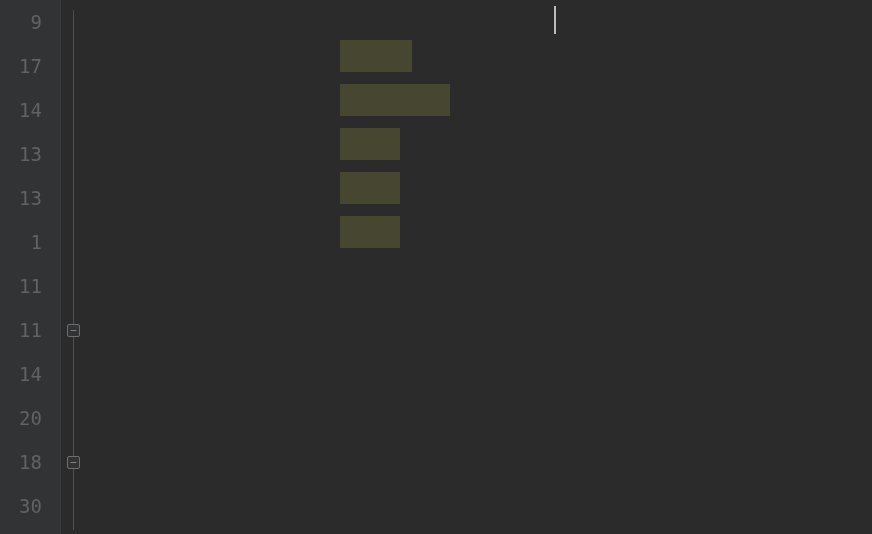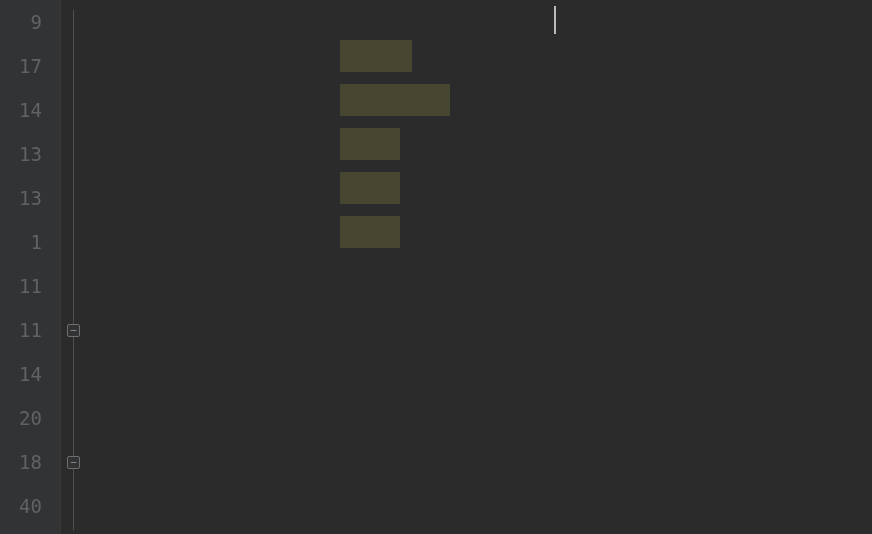--- a/index.html
+++ b/index.html
@@ -83,21 +83,21 @@
     <div class="ln">17</div>
     <div class="ln">14</div>
     <div class="ln">13</div>
     <div class="ln">13</div>
     <div class="ln">1</div>
     <div class="ln">11</div>
     <div class="ln">11</div>
     <div class="ln">14</div>
     <div class="ln">20</div>
     <div class="ln">18</div>
-    <div class="ln">40</div>
+    <div class="ln">30</div>
   </div>
 
   <div class="fold-col">
     <div class="fold-line" style="top:10px;height:520px;"></div>
     <div class="fold-icon" style="top:324px;">−</div>
     <div class="fold-icon" style="top:456px;">−</div>
   </div>
 
   <div class="code">
     

